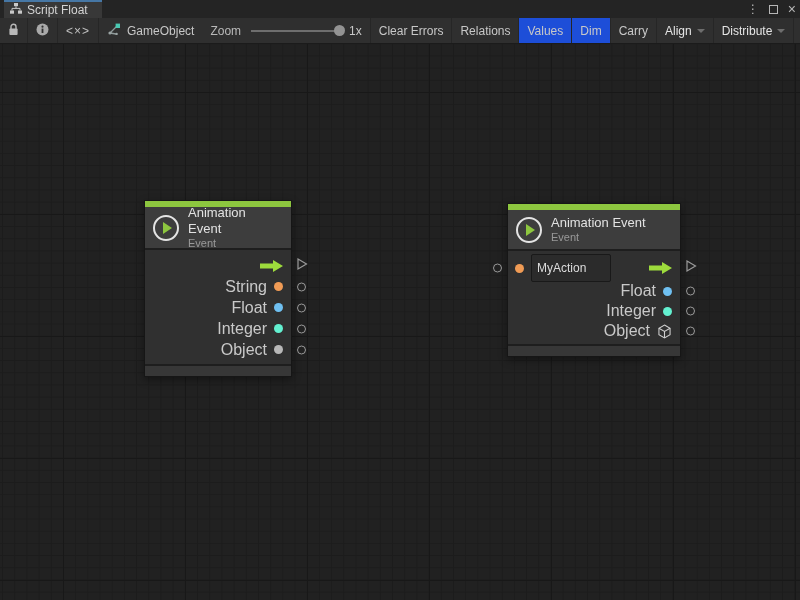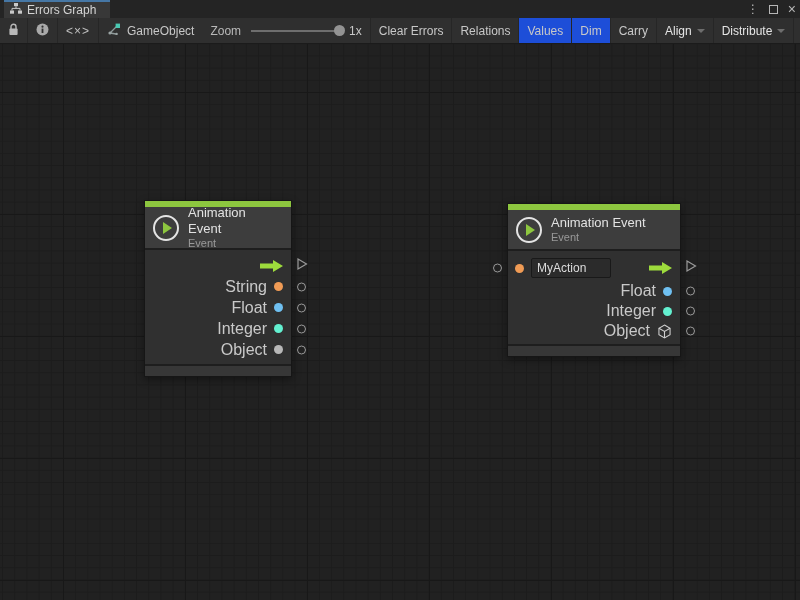--- a/index.html
+++ b/index.html
@@ -57,21 +57,21 @@
           padding:0 8px; gap:7px; }
   .prow-field { height:26px; justify-content:flex-start; gap:0; padding:0 8px 0 7px; }
   .plabel { font-size:16px; color:#c9c9c9; }
   .dot { width:9px; height:9px; border-radius:50%; flex:0 0 auto; }
   .port-circle { position:absolute; width:9px; height:9px; border-radius:50%; border:1px solid #9a9a9a;
                  background:#212121; top:50%; transform:translateY(-50%); }
   .port-right { right:-15px; }
   .port-left  { left:-15px; }
   .port-tri { position:absolute; top:50%; transform:translateY(-50%); }
   .port-tri.port-right { right:-17px; }
-  .name-input { width:80px; height:20px; margin-left:7px; background:#2b2b2b; border:1px solid #191919;
+  .name-input { width:80px; height:28px; margin-left:7px; background:#2b2b2b; border:1px solid #191919;
                 border-radius:2px; color:#dcdcdc; font-size:12px; padding:0 5px; outline:none;
                 font-family:"Liberation Sans", sans-serif; }
   .flow-arrow { margin-left:auto; display:flex; align-items:center; }
   .node-footer { height:12px; background:#373737; border-top:2px solid #1e1e1e; }
   .cube-icon { display:flex; align-items:center; }
 </style>
 </head>
 <body>
 
 <div class="window">
@@ -79,21 +79,21 @@
   <div class="titlebar">
     <div class="tab">
       <span>
         <svg width="12" height="11" viewBox="0 0 12 11">
           <rect x="4" y="0" width="4" height="3.2" fill="#c9c9c9"></rect>
           <rect x="0" y="7.5" width="4" height="3.2" fill="#c9c9c9"></rect>
           <rect x="8" y="7.5" width="4" height="3.2" fill="#c9c9c9"></rect>
           <path d="M6 3.2V5.4M2 7.5V5.4h8v2.1" stroke="#c9c9c9" stroke-width="1" fill="none"></path>
         </svg>
       </span>
-      <span>Errors Graph</span>
+      <span>Script Float</span>
     </div>
     <div class="win-controls">
       <span class="menu-dots">⋮</span>
       <span class="maxbox"></span>
       <span class="closex">×</span>
     </div>
   </div>
 
   <div class="toolbar">
     <div class="tb-cell">

